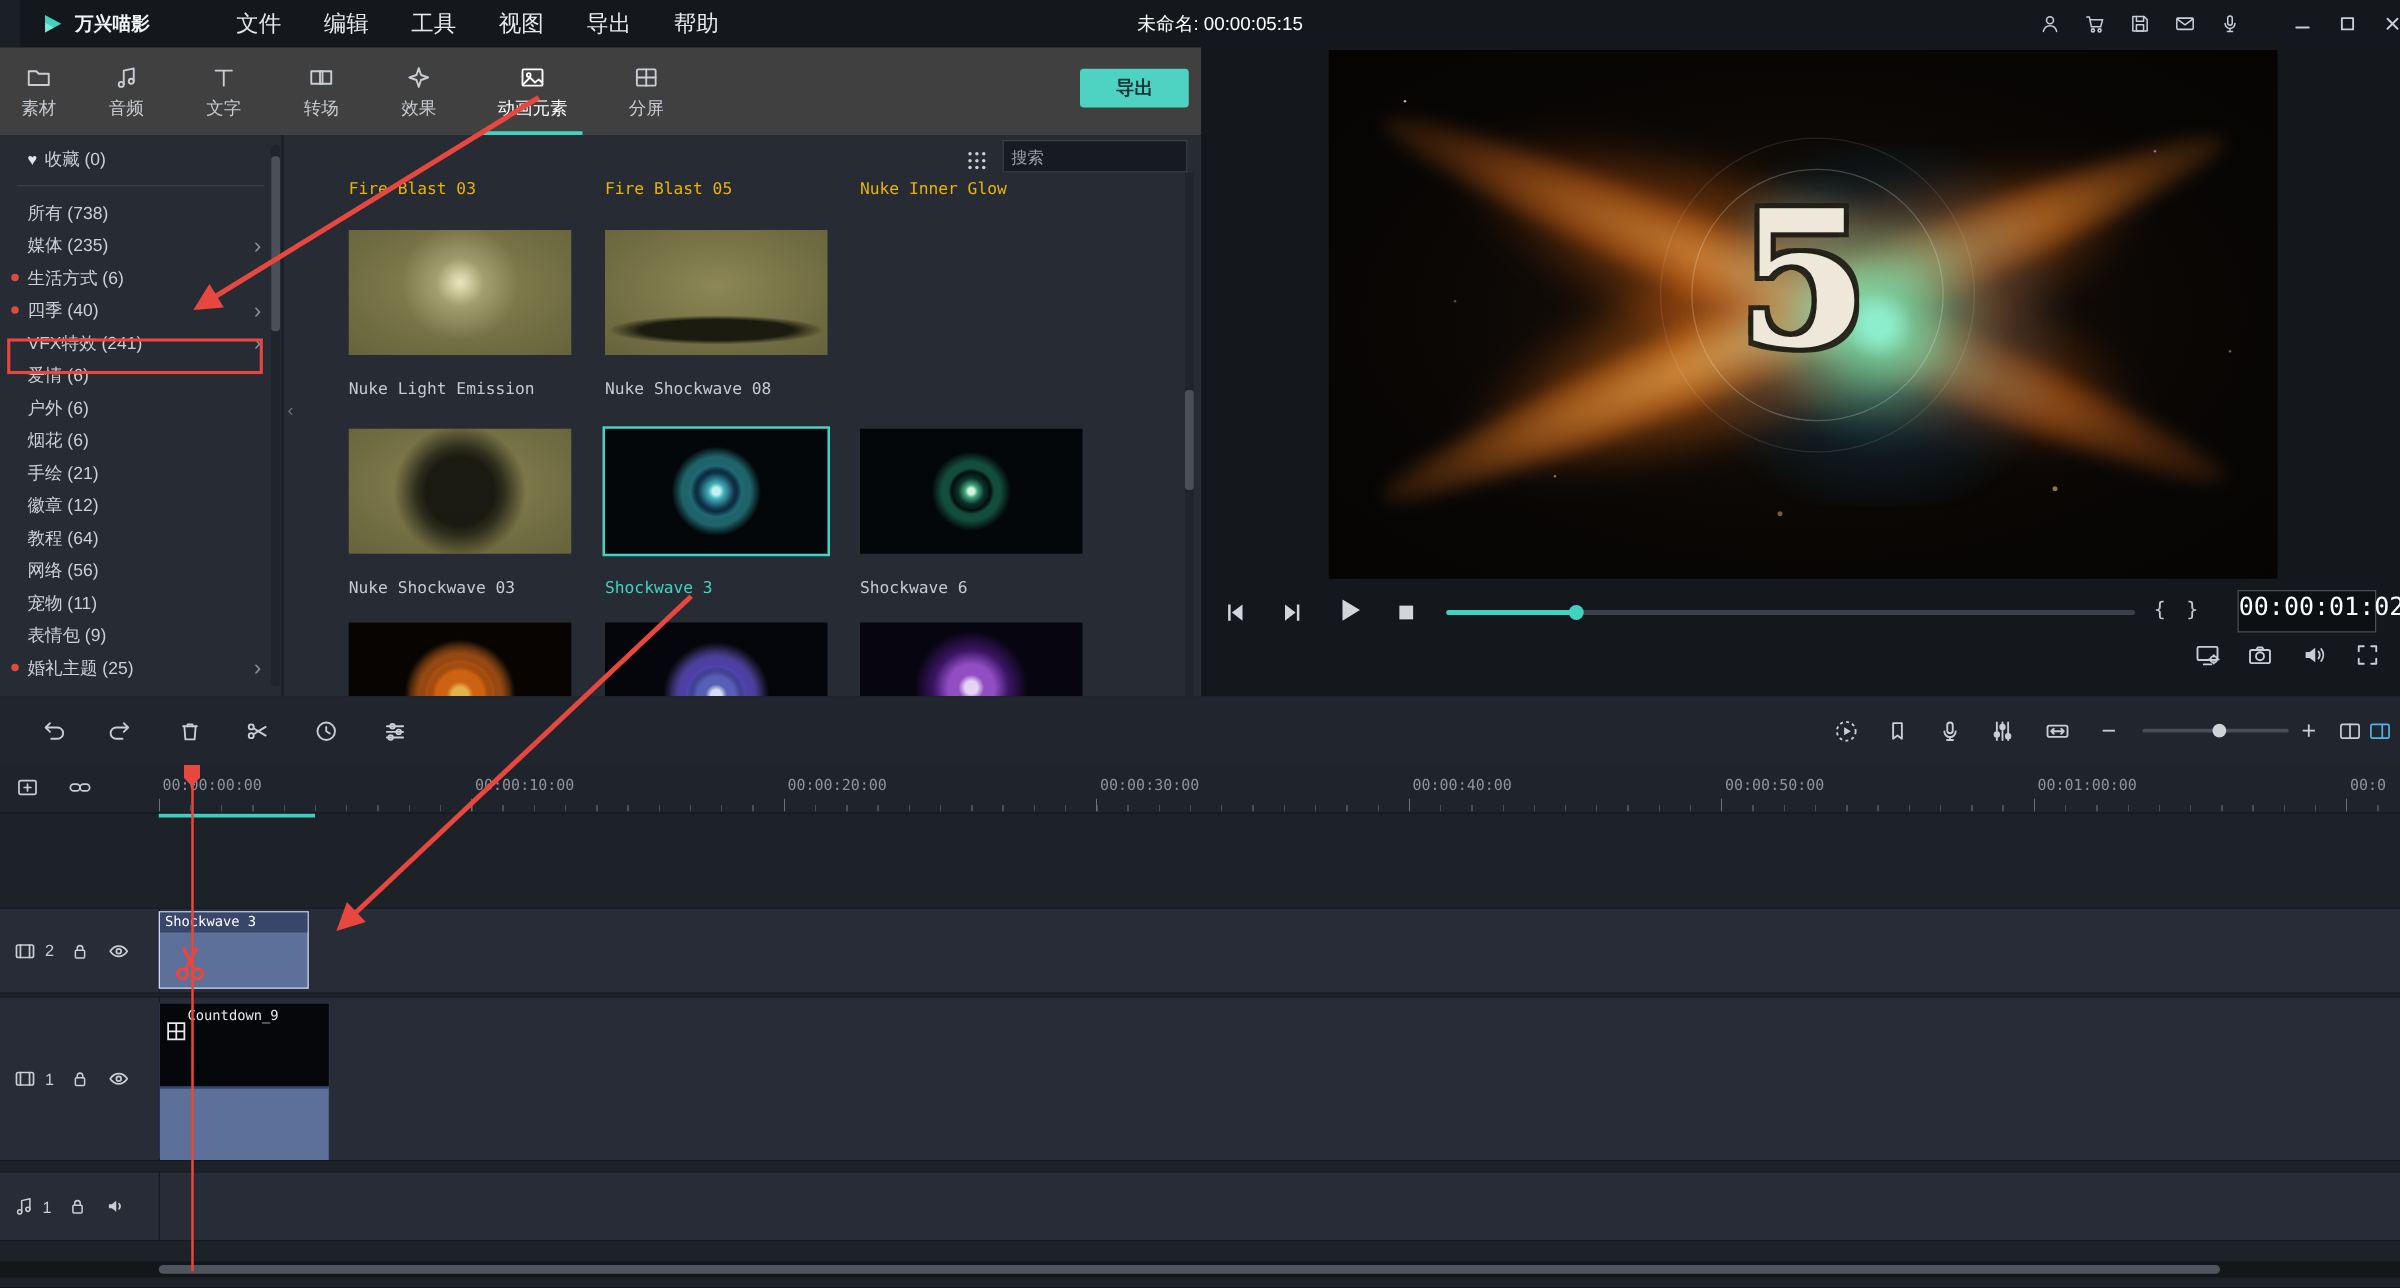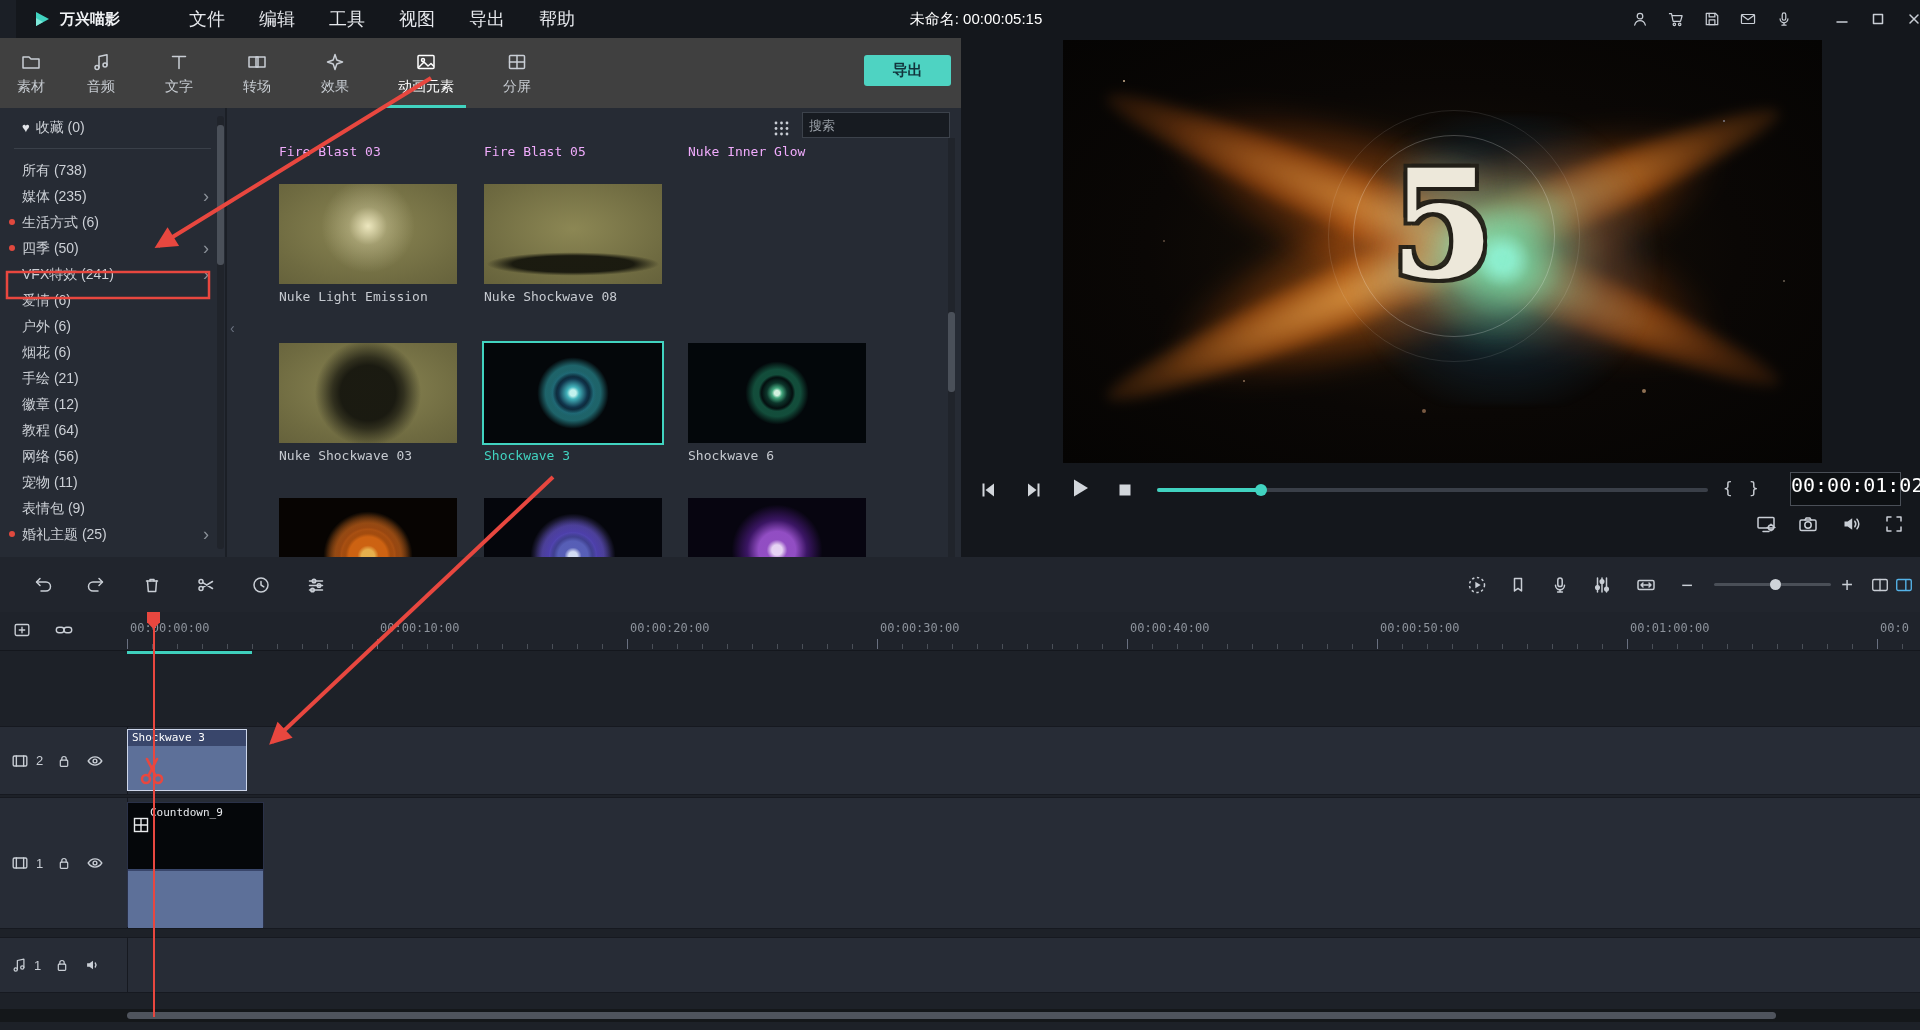--- a/index.html
+++ b/index.html
@@ -64,24 +64,24 @@
   .t-sw6::after{background:radial-gradient(circle at 50% 50%,rgba(222,255,236,.95) 0 2.5%,rgba(92,232,172,.7) 5%,rgba(32,152,112,.32) 10%,transparent 16%),
                 radial-gradient(circle at 50% 50%,transparent 0 15%,rgba(42,182,132,.4) 18% 23%,transparent 31%)}
   .t-fire{background:#070402}
   .t-fire::after{background:radial-gradient(circle at 50% 58%,rgba(255,195,85,.9) 0 6%,rgba(255,122,22,.8) 10% 18%,rgba(160,62,10,.5) 27%,transparent 40%),
                  radial-gradient(circle at 50% 58%,transparent 0 21%,rgba(255,142,42,.55) 25% 31%,transparent 42%)}
   .t-blue{background:#05060c}
   .t-blue::after{background:radial-gradient(circle at 50% 58%,rgba(222,232,255,.95) 0 4%,rgba(122,132,255,.7) 8% 14%,rgba(82,62,222,.4) 23%,transparent 36%),
                  radial-gradient(circle at 50% 58%,transparent 0 18%,rgba(142,122,255,.5) 22% 29%,transparent 40%)}
   .t-purple{background:#070510}
   .t-purple::after{background:radial-gradient(circle at 50% 52%,rgba(242,222,255,.95) 0 5%,rgba(192,102,255,.75) 10% 18%,rgba(122,42,202,.45) 29%,transparent 44%)}
-  .cap{font:13px "DejaVu Sans Mono",monospace;color:#c6cad0;margin-top:5px;white-space:nowrap}
+  .cap{font:13px "DejaVu Sans Mono",monospace;color:#c6cad0;margin-top:20px;white-space:nowrap}
   .cell.sel .th{outline:2px solid #41d3c0;outline-offset:0}
   .cell.sel .cap{color:#41d3c0}
-  .toplabel{position:absolute;top:6px;font:13px "DejaVu Sans Mono",monospace;color:#f0abfc;white-space:nowrap}
+  .toplabel{position:absolute;top:6px;font:13px "DejaVu Sans Mono",monospace;color:#eab308;white-space:nowrap}
   .grid-scroll{position:absolute;left:948px;top:30px;width:7px;height:419px;background:#20242b}
   .grid-scroll .thumb{position:absolute;left:0;top:174px;width:7px;height:80px;background:#4a5059;border-radius:3px}
 
   
   .preview{position:absolute;left:961px;top:38px;width:959px;height:519px;background:#14171c}
   .vid{position:absolute;left:102px;top:2px;width:759px;height:423px;overflow:hidden;
        background:radial-gradient(ellipse at 50% 50%,#1a1208 0%,#0a0705 55%,#050403 100%)}
   .vid>div{position:absolute}
   .sw-a{left:-30px;top:100px;width:820px;height:230px;border-radius:50%;
         background:radial-gradient(ellipse 50% 50% at 50% 50%,rgba(255,145,40,.55) 0%,rgba(235,105,15,.3) 50%,transparent 72%);
@@ -286,21 +286,21 @@
   <button class="export-btn">导出</button>
 
   <div class="library">
 
     <div class="sidebar">
       <div class="side-item"><span class="hrt">♥</span><span>收藏 (0)</span></div>
       <div class="side-divider"></div>
       <div class="side-item"><span>所有 (738)</span></div>
       <div class="side-item"><span>媒体 (235)</span><span class="chev">›</span></div>
       <div class="side-item dot"><span>生活方式 (6)</span></div>
-      <div class="side-item dot"><span>四季 (50)</span><span class="chev">›</span></div>
+      <div class="side-item dot"><span>四季 (40)</span><span class="chev">›</span></div>
       <div class="side-item"><span>VFX特效 (241)</span><span class="chev">›</span></div>
       <div class="side-item"><span>爱情 (6)</span></div>
       <div class="side-item"><span>户外 (6)</span></div>
       <div class="side-item"><span>烟花 (6)</span></div>
       <div class="side-item"><span>手绘 (21)</span></div>
       <div class="side-item"><span>徽章 (12)</span></div>
       <div class="side-item"><span>教程 (64)</span></div>
       <div class="side-item"><span>网络 (56)</span></div>
       <div class="side-item"><span>宠物 (11)</span></div>
       <div class="side-item"><span>表情包 (9)</span></div>

